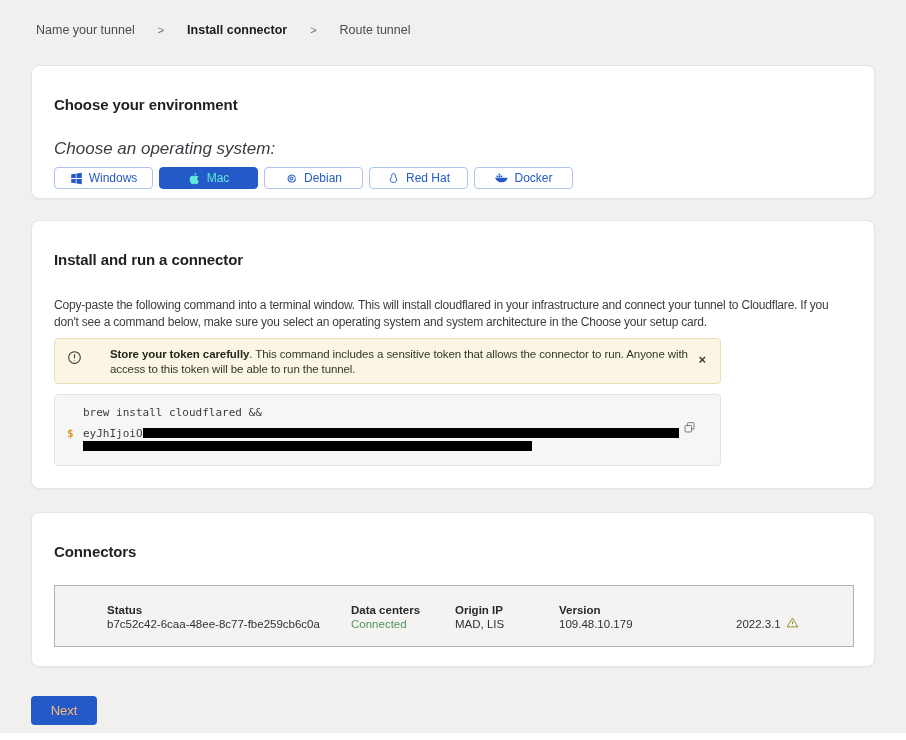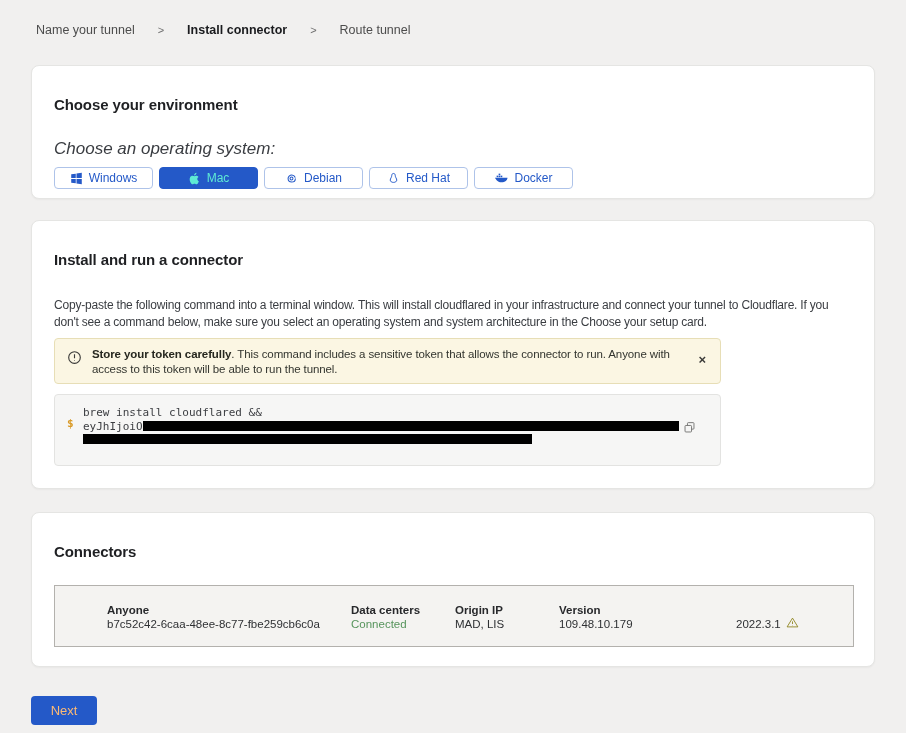--- a/index.html
+++ b/index.html
@@ -68,21 +68,21 @@
     background:#fbf6e3;
     border:1px solid #e7deb6;
     border-radius:4px;
     display:flex;
     align-items:flex-start;
     padding:8px 10px 0 12px;
   }
   .warning-banner .w-icon { margin-top:3px; flex:0 0 auto; }
   .warning-banner .w-text {
     flex:1 1 auto;
-    margin-left:10px;
+    margin-left:28px;
     font-size:11.5px;
     letter-spacing:-0.1px;
     line-height:15px;
     color:#33352f;
   }
   .warning-banner .w-text b { color:#26271f; }
   .warning-close {
     flex:0 0 auto;
     background:none; border:none;
     font-size:13px; font-weight:bold; color:#3a3a38;
@@ -97,21 +97,21 @@
     background:#f6f6f5;
     border:1px solid #e3e3e1;
     border-radius:4px;
     position:relative;
     padding:12px 0 0 28px;
     font-family:"DejaVu Sans Mono","Liberation Mono",monospace;
     font-size:11px;
     color:#3c3e42;
   }
   .code-line { line-height:11px; position:relative; white-space:nowrap; }
-  .code-line.first { }
+  .code-line.first { margin-bottom:10px; }
   .prompt {
     position:absolute; left:-16px; top:0;
     color:#d99a27; font-weight:bold;
   }
   .token-line { display:flex; align-items:center; height:10px; margin-top:3px; }
   .redact-bar { background:#000000; height:10px; display:inline-block; }
   .bar-1 { width:536px; }
   .bar-2 { width:449px; margin-top:0; }
   .copy-btn {
     position:absolute; right:24px; top:26px;
@@ -254,21 +254,21 @@
           <rect x="2.5" y="5.5" width="8" height="8" rx="1" fill="#f6f6f5"></rect>
         </svg>
     </button>
   </div>
 </section>
 
 <section class="card card-connectors">
   <h2>Connectors</h2>
   <div class="conn-table">
     <div class="t-row head">
-      <span>Anyone</span>
+      <span>Status</span>
       <span>Data centers</span>
       <span>Origin IP</span>
       <span>Version</span>
     </div>
     <div class="t-row body">
       <span>b7c52c42-6caa-48ee-8c77-fbe259cb6c0a</span>
       <span class="cell-status-val">Connected</span>
       <span>MAD, LIS</span>
       <span>109.48.10.179</span>
       <span class="cell-version-val">

